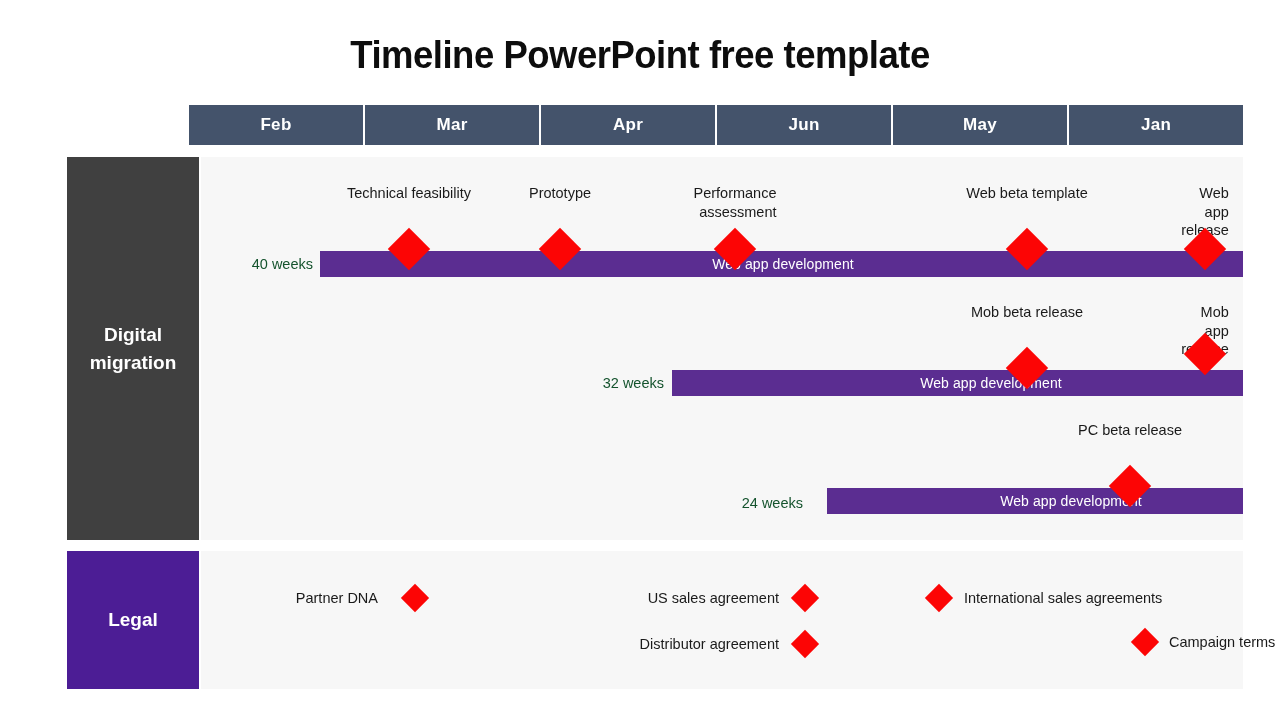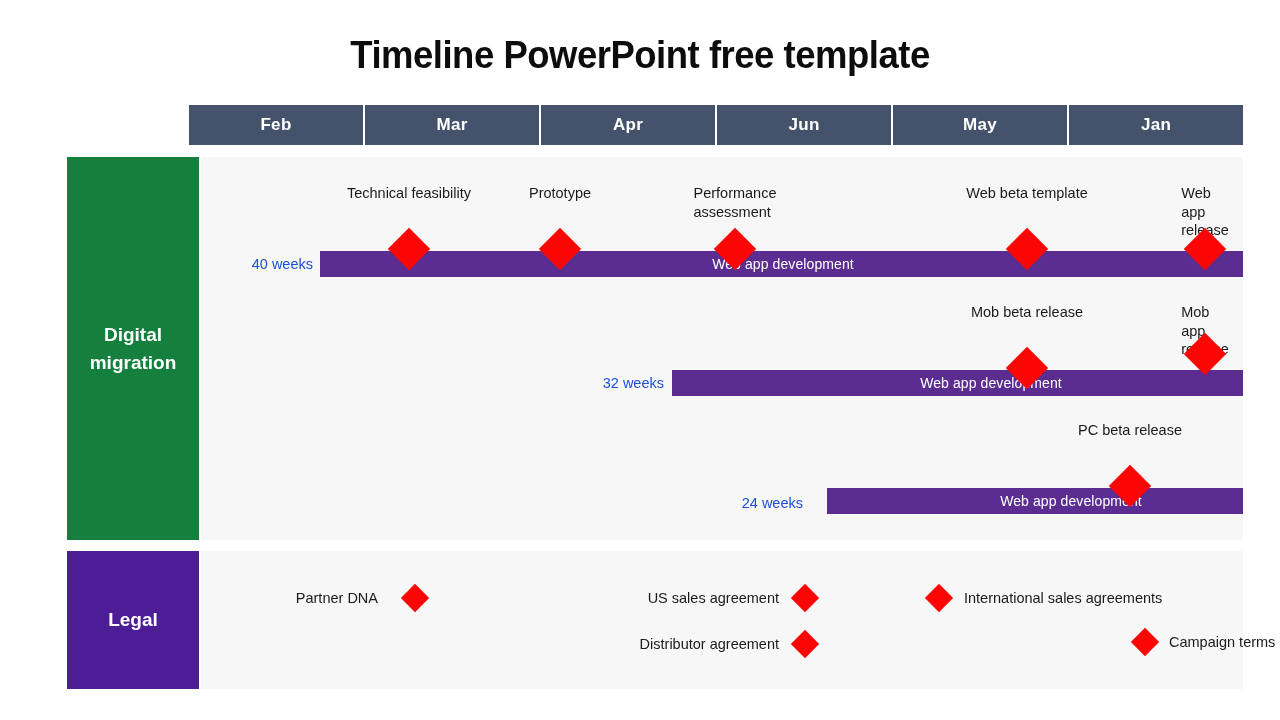--- a/index.html
+++ b/index.html
@@ -79,21 +79,21 @@
     align-items: center;
     justify-content: center;
     text-align: center;
     color: #ffffff;
     font-size: 19px;
     font-weight: bold;
     line-height: 1.45;
     box-sizing: border-box;
     padding: 0 6px;
   }
-  #side-digital { background: #15803d; }
+  #side-digital { background: #404040; }
   #side-legal  { background: #4c1d95; }
 
   .panel {
     position: absolute;
     left: 134px;
     top: 0;
     width: 1042px;
     height: 100%;
     background: #f7f7f7;
   }
@@ -111,21 +111,21 @@
   }
   .bar-label {
     color: #ffffff;
     font-size: 14px;
     white-space: nowrap;
     letter-spacing: 0.1px;
   }
   .weeks-label {
     position: absolute;
     font-size: 14.5px;
-    color: #1d4ed8;
+    color: #14532d;
     white-space: nowrap;
     text-align: right;
     transform: translate(-100%, -50%);
   }
 
   
   .diamond {
     position: absolute;
     width: 30px;
     height: 30px;
@@ -137,21 +137,21 @@
     width: 20px;
     height: 20px;
     background: #fc0505;
     transform: translate(-50%, -50%) rotate(45deg);
   }
 
   .milestone-label {
     position: absolute;
     font-size: 14.5px;
     color: #1a1a1a;
-    text-align: left;
+    text-align: right;
     line-height: 1.28;
     white-space: pre-line;
     transform: translate(-50%, 0);
   }
 
   
   .legal-label {
     position: absolute;
     font-size: 14.5px;
     color: #1a1a1a;

